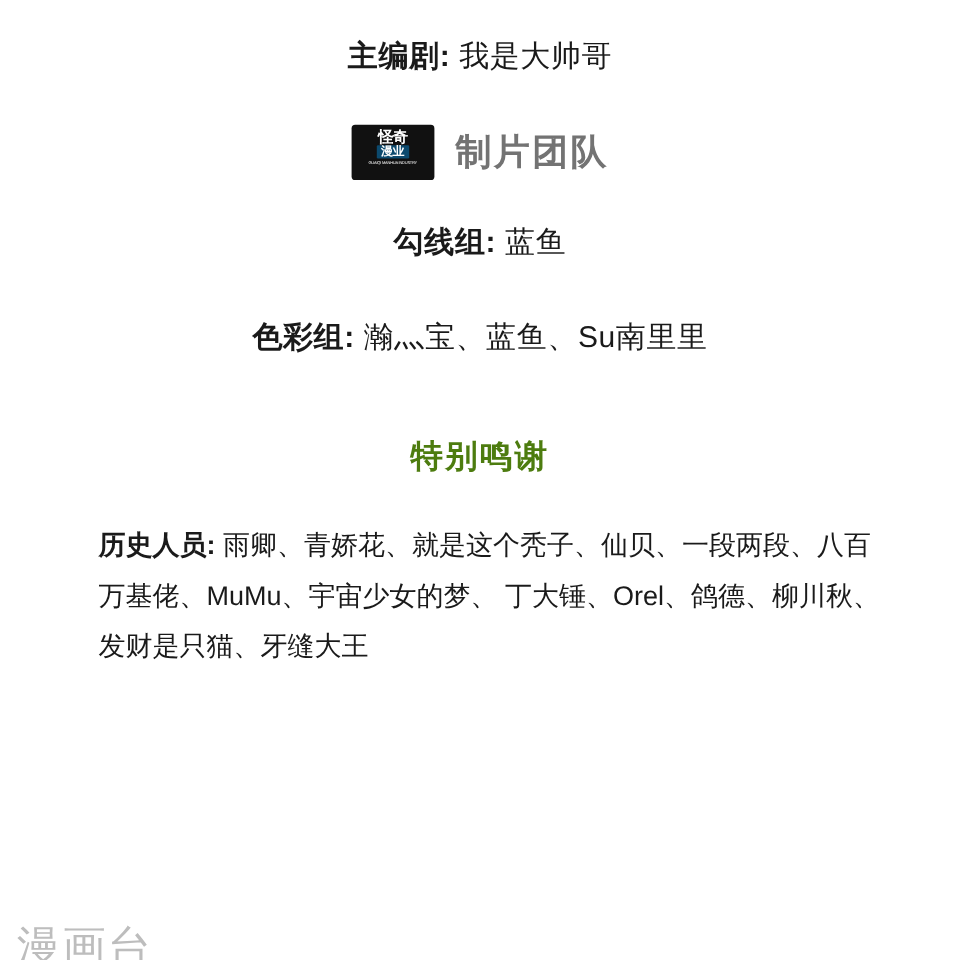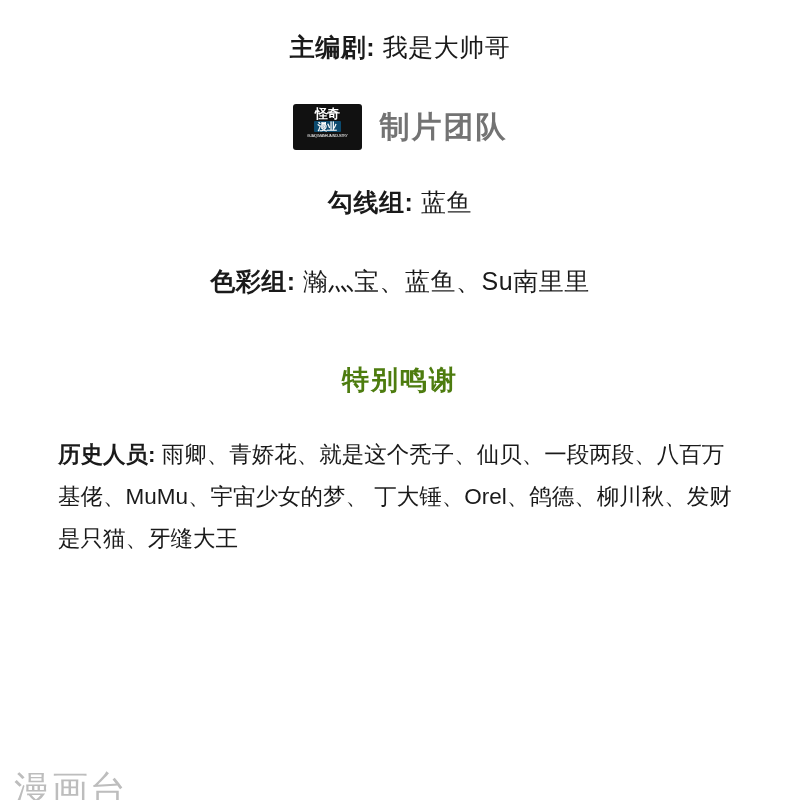--- a/index.html
+++ b/index.html
@@ -111,20 +111,21 @@
     letter-spacing: 2px;
   }
 
   .staff-block {
     margin-top: 36px;
     padding: 0 58px;
     font-size: 22.5px;
     line-height: 42px;
     text-align: left;
     font-weight: 400;
+    margin-left: 24px;
   }
   .staff-block .label {
     font-weight: 700;
   }
 
   .watermark {
     position: absolute;
     left: 14px;
     bottom: 18px;
     font-size: 36px;

